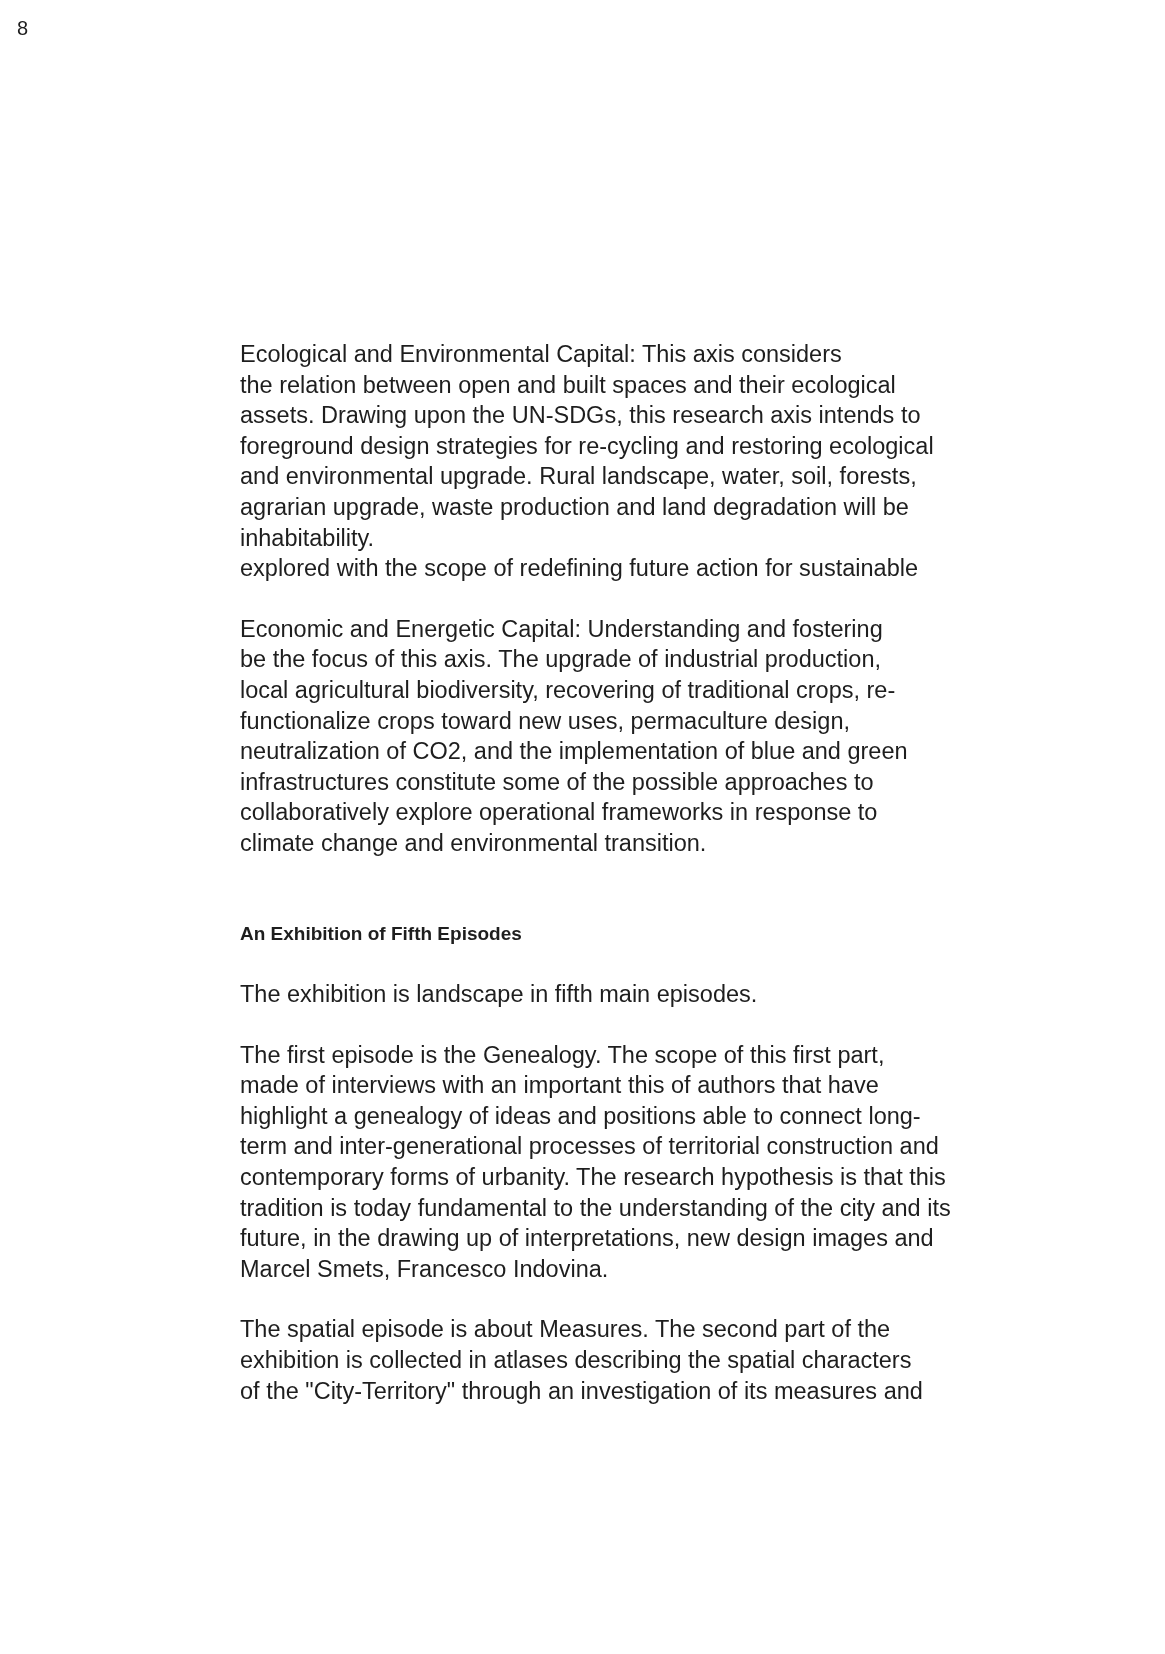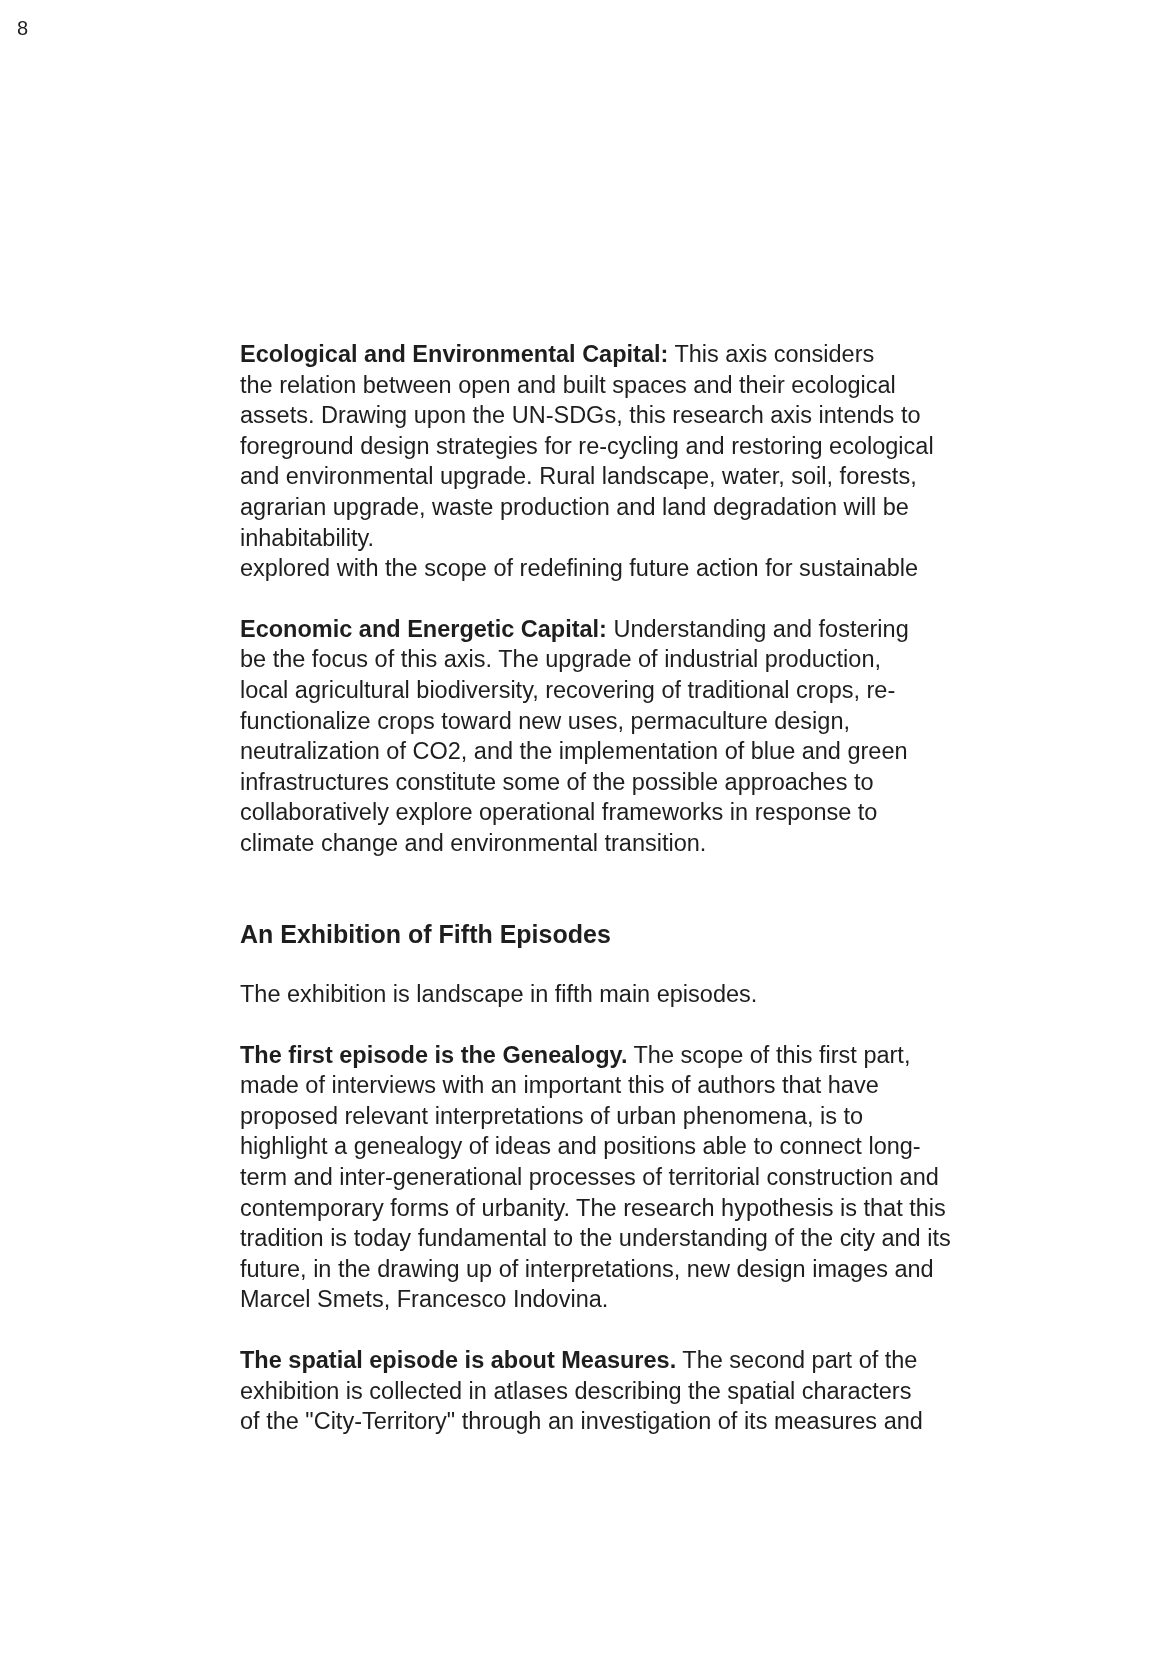--- a/index.html
+++ b/index.html
@@ -32,27 +32,27 @@
     .para {
       font-size: 23.5px;
       line-height: 30.6px;
       margin: 0;
     }
     .line {
       display: block;
       white-space: nowrap;
     }
     .bold {
-      font-weight: bold;
+      font-weight: normal;
       margin-top: 17px;
     }
     .gap-1 { height: 30px; }
     .gap-2 { height: 60px; }
     .heading {
-      font-size: 25px;
+      font-size: 19px;
       line-height: 30.6px;
       font-weight: bold;
       margin: 0;
     }
   </style>
 </head>
 <body>
 
 <div class="page-number">8</div>
 
@@ -90,21 +90,20 @@
 
   <p class="para">
     <span class="line">The exhibition is landscape in fifth main episodes.</span>
   </p>
 
   <div class="gap-1"></div>
 
   <p class="para">
     <span class="line"><span class="bold">The first episode is the Genealogy.</span><span> The scope of this first part,</span></span>
     <span class="line">made of interviews with an important this of authors that have</span>
-    <span class="line">proposed relevant interpretations of urban phenomena, is to</span>
     <span class="line">highlight a genealogy of ideas and positions able to connect long-</span>
     <span class="line">term and inter-generational processes of territorial construction and</span>
     <span class="line">contemporary forms of urbanity. The research hypothesis is that this</span>
     <span class="line">tradition is today fundamental to the understanding of the city and its</span>
     <span class="line">future, in the drawing up of interpretations, new design images and</span>
     <span class="line">Marcel Smets, Francesco Indovina.</span>
   </p>
 
   <div class="gap-1"></div>
 

